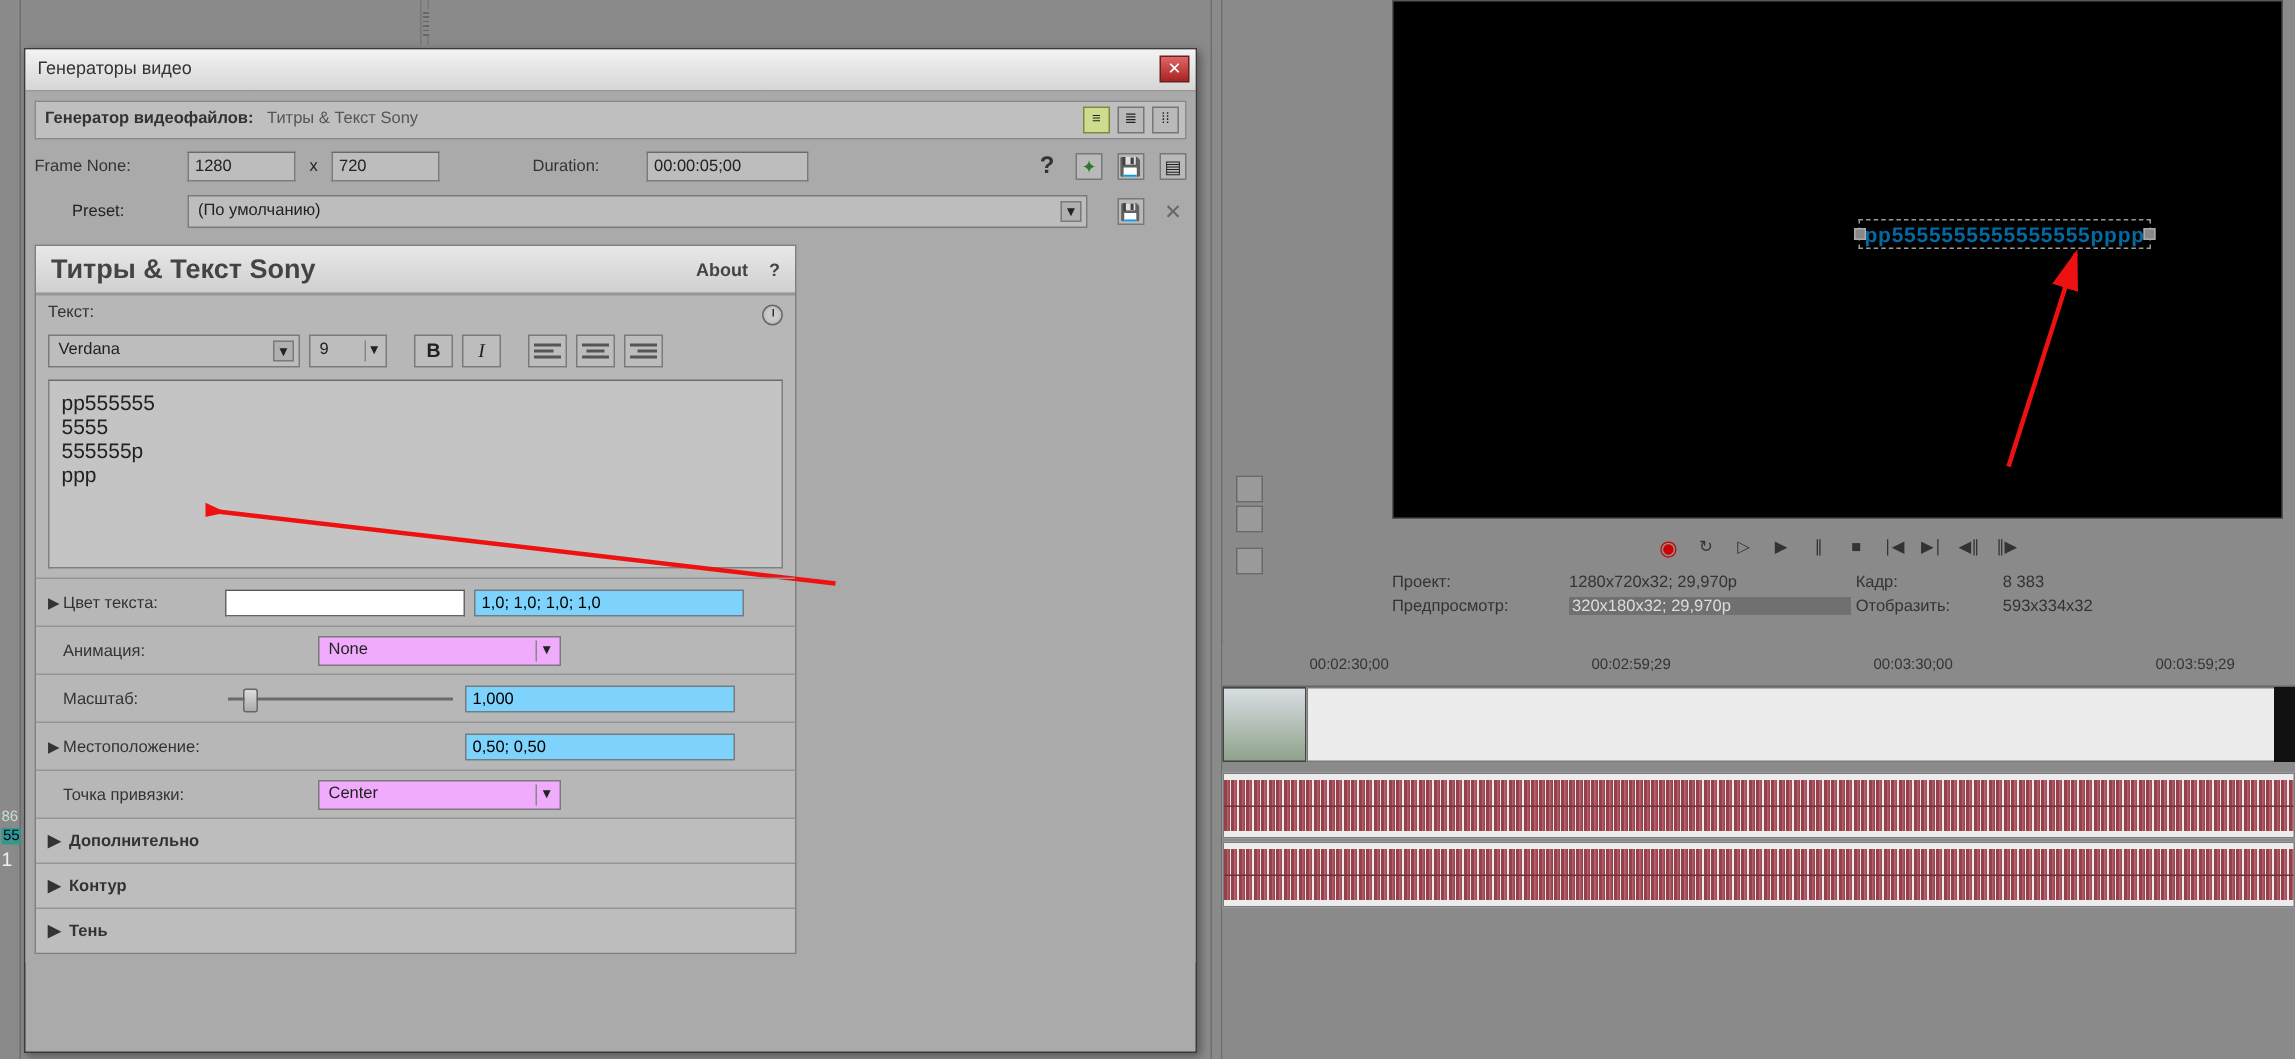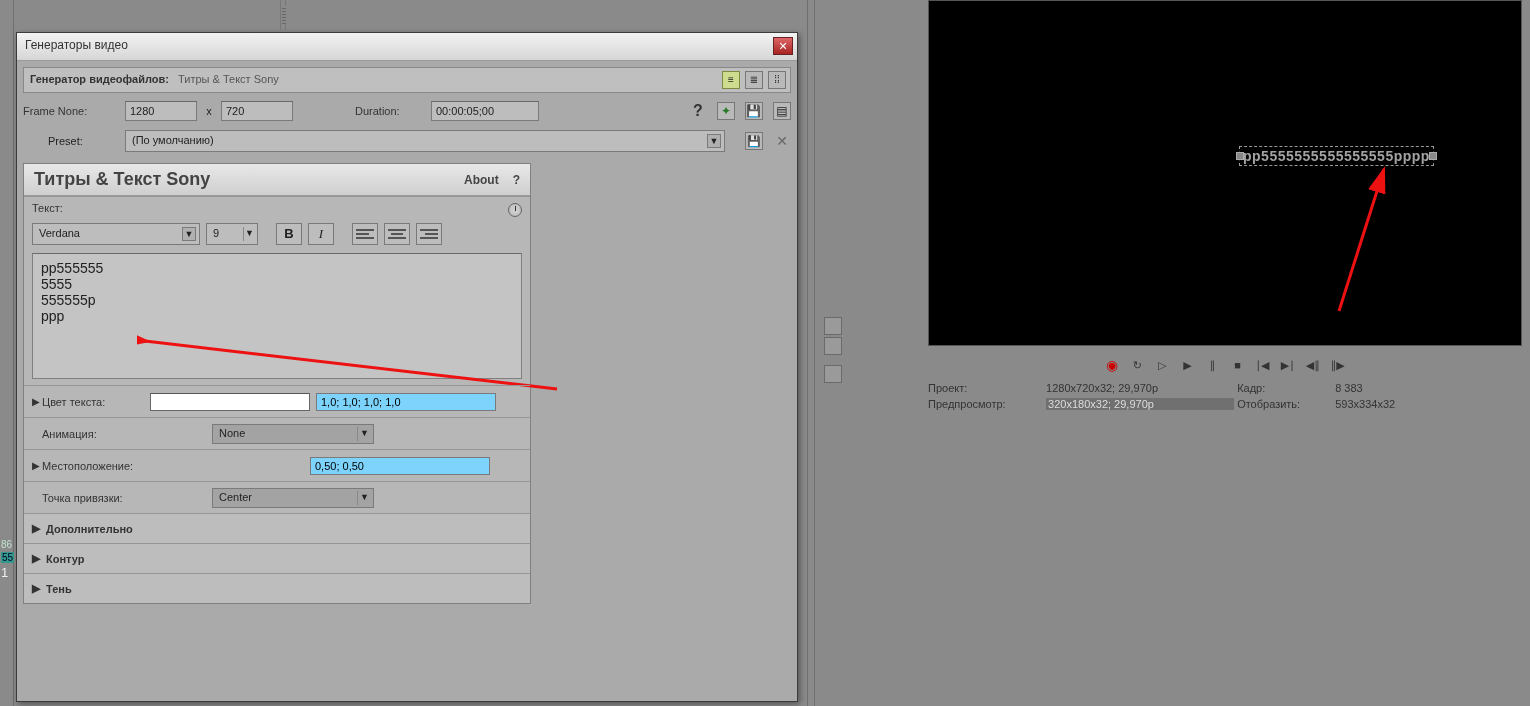--- a/index.html
+++ b/index.html
@@ -16,21 +16,21 @@
 
 
 .vdiv { position: absolute; left: 280px; top: 0; width: 6px; height: 30px; background: #8a8a8a; border-left: 1px solid #777; border-right: 1px solid #777; }
 .vdiv::before { content:""; position:absolute; left:1px; top:6px; width:4px; height:18px; background: repeating-linear-gradient(0deg,#666,#666 1px,#8a8a8a 1px,#8a8a8a 3px); }
 
 .vdiv2 { position: absolute; left: 807px; top: 0; width: 8px; height: 706px; background: #8a8a8a; border-left: 1px solid #6f6f6f; border-right: 1px solid #6f6f6f; }
 
 
 .preview-area { position: absolute; left: 820px; top: 0; right: 0; height: 415px; background: #8a8a8a; }
 .preview-black { position: absolute; left: 108px; top: 0; width: 594px; height: 346px; background: #000; border: 1px solid #555; }
-.title-text-in-preview { position: absolute; left: 310px; top: 145px; color: #a3a3a3; font-family: Verdana, sans-serif; font-size: 14px; font-weight: bold; letter-spacing: 0.5px; border: 1px dashed #999; padding: 1px 3px; }
+.title-text-in-preview { position: absolute; left: 310px; top: 145px; color: #0369a1; font-family: Verdana, sans-serif; font-size: 14px; font-weight: bold; letter-spacing: 0.5px; border: 1px dashed #999; padding: 1px 3px; }
 .title-text-in-preview::before, .title-text-in-preview::after { content:""; position:absolute; width:6px; height:6px; background:#888; border:1px solid #aaa;}
 .title-text-in-preview::before{ left:-4px; top:50%; transform:translateY(-50%);}
 .title-text-in-preview::after{ right:-4px; top:50%; transform:translateY(-50%);}
 
 .sidecol-icons { position:absolute; left:0; top:315px; width:40px; }
 .sidecol-icons .ico { display:block; width:18px; height:18px; margin:2px 4px; background:#9a9a9a; border:1px solid #6a6a6a; }
 
 .transport { position:absolute; left:108px; top:357px; width:594px; height:22px; text-align:center; }
 .transport .btn { display:inline-block; width:18px; height:16px; margin:0 2px; vertical-align:middle; color:#333; font-size:11px; line-height:16px; cursor:pointer; }
 .transport .rec { color:#c00; font-size:14px; }
@@ -111,21 +111,21 @@
 
 .textarea-box{ margin:0 8px 6px; height:126px; background:#c4c4c4; border:1px solid #808080; border-top-color:#6a6a6a; padding:6px 8px; font-family:Verdana,sans-serif; font-size:14px; color:#222; white-space:pre-line; position:relative;}
 
 .red-arrow-left { position:absolute; pointer-events:none;}
 
 .prop-row{ padding:5px 8px; border-top:1px solid #969696; display:flex; align-items:center; height:32px; position:relative;}
 .prop-row .expand{ width:10px; color:#333; font-size:10px;}
 .prop-row .plabel{ width:170px; color:#333;}
 .prop-row .swatch{ width:160px; height:18px; background:#fff; border:1px solid #666; border-top-color:#555;}
 .prop-row .numbox{ width:180px; height:18px; background:#7dd3fc; border:1px solid #7a7a7a; padding:1px 4px; font-size:11px;}
-.prop-row .combo2{ width:162px; height:20px; background:#a3a3a3; border:1px solid #7a7a7a; position:relative; padding:2px 6px; font-size:11px;}
+.prop-row .combo2{ width:162px; height:20px; background:#f0abfc; border:1px solid #7a7a7a; position:relative; padding:2px 6px; font-size:11px;}
 .prop-row .combo2 .caret{position:absolute; right:2px; top:2px; width:14px; height:14px; text-align:center; line-height:12px; font-size:9px; border-left:1px solid #888;}
 .prop-row .clock-icon{ position:absolute; right:8px; top:8px;}
 .prop-row .slider{ width:150px; height:16px; position:relative; margin-right:8px;}
 .prop-row .slider .track{position:absolute; left:0; right:0; top:7px; height:2px; background:#6a6a6a;}
 .prop-row .slider .thumb{position:absolute; left:10px; top:1px; width:10px; height:16px; background:linear-gradient(180deg,#ddd,#aaa); border:1px solid #666; border-radius:2px;}
 
 .collapse-row{ padding:6px 8px; border-top:1px solid #969696; height:30px; display:flex; align-items:center; background:#bdbdbd; font-weight:bold; color:#333; cursor:pointer;}
 .collapse-row .arrow{width:14px; font-size:11px;}
 
 </style>
@@ -183,20 +183,37 @@
       </div>
       <div class="row">
         <span class="lbl">Предпросмотр:</span>
         <span class="val hl">320x180x32; 29,970p</span>
         <span class="lbl2">Отобразить:</span>
         <span class="val">593x334x32</span>
       </div>
     </div>
   </div>
 
+  <div class="timeline-area">
+    <div class="tl-ruler">
+      <span class="tick" style="left:58px;">00:02:30;00</span>
+      <span class="tick" style="left:246px;">00:02:59;29</span>
+      <span class="tick" style="left:434px;">00:03:30;00</span>
+      <span class="tick" style="left:622px;">00:03:59;29</span>
+    </div>
+    <div class="tl-thumb"></div>
+    <div class="tl-video-strip"></div>
+    <div class="tl-black-tail"></div>
+    <div class="tl-audio1">
+        <div class="wave"></div>
+      </div>
+    <div class="tl-audio2">
+        <div class="wave"></div>
+      </div>
+  </div>
 
   <div class="dialog">
     <div class="dlg-titlebar">
       <span>Генераторы видео</span>
       <div class="dlg-close">✕</div>
     </div>
 
     <div class="dlg-body">
       <div class="generator-bar">
         <span class="bold">Генератор видеофайлов:</span>
@@ -305,20 +322,30 @@
 
         <div class="prop-row">
           <span class="expand"></span>
           <span class="plabel">Анимация:</span>
           <div class="combo2">
             <span>None</span>
             <span class="caret">▼</span>
           </div>
         </div>
 
+        <div class="prop-row">
+          <span class="expand"></span>
+          <span class="plabel" style="width:110px;">Масштаб:</span>
+          <div class="slider">
+              <div class="track"></div>
+              <div class="thumb"></div>
+            </div>
+          <input class="numbox" type="text" value="1,000" style="">
+          <span class="clock-icon"></span>
+        </div>
 
         <div class="prop-row">
           <span class="expand">▶</span>
           <span class="plabel" style="width:268px;">Местоположение:</span>
           <input class="numbox" type="text" value="0,50; 0,50" style="">
           <span class="clock-icon"></span>
         </div>
 
         <div class="prop-row">
           <span class="expand"></span>

